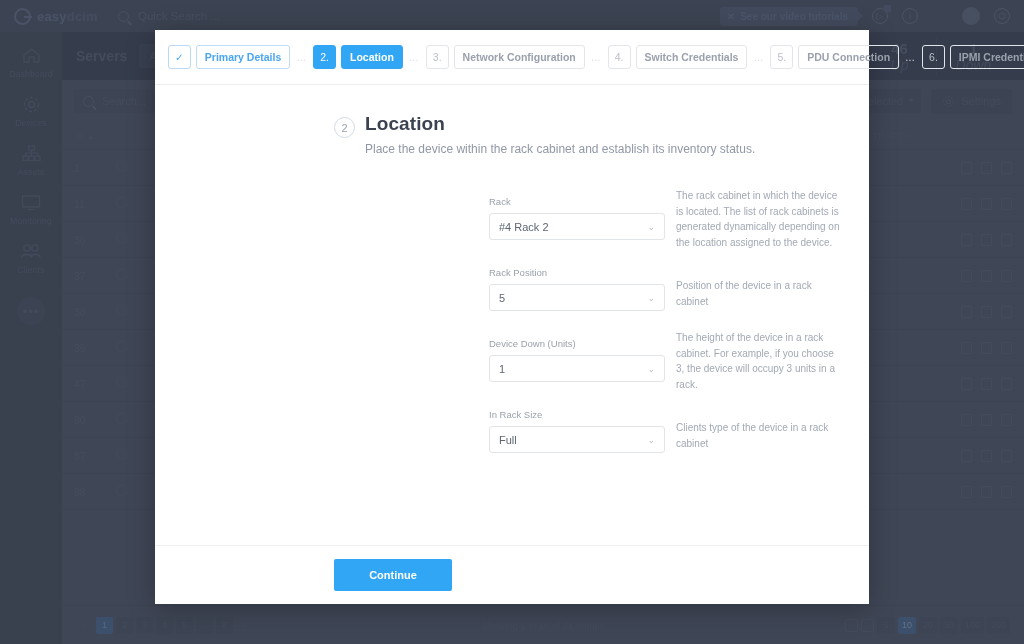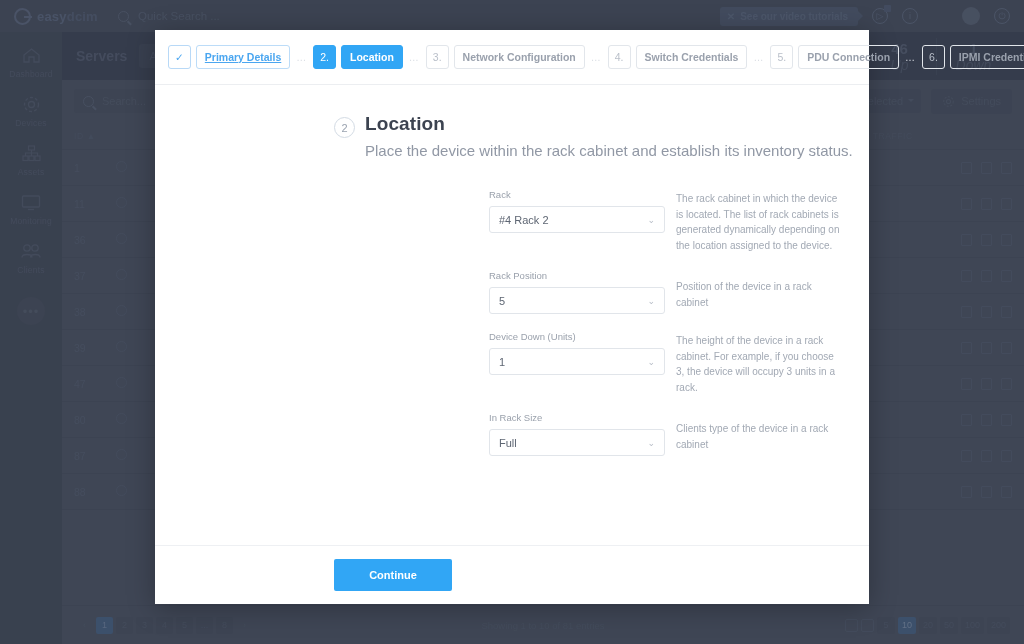--- a/index.html
+++ b/index.html
@@ -189,36 +189,36 @@
     border:1px solid #e2e6eb; border-radius:3px; color:#b9bfc9;
     font-size:10.5px; padding:5px 6px; min-width:22px; text-align:center;
     margin-right:5px;
   }
   .step-num.done { border-color:#b8d9f7; color:#4aa6f0; }
   .step-num.active { background:#31a6f5; border-color:#31a6f5; color:#fff; }
   .step-lbl {
     border:1px solid #e2e6eb; border-radius:3px; color:#9aa1ad;
     font-size:10.5px; font-weight:bold; padding:5px 8px; white-space:nowrap;
   }
-  .step-lbl.done { border-color:#bcdcf8; color:#4aa6f0;text-decoration:underline; }
+  .step-lbl.done { border-color:#bcdcf8; color:#4aa6f0; }
   .step-lbl.active { background:#31a6f5; border-color:#31a6f5; color:#fff; }
   .step-sep { color:#d9dde3; font-size:10px; letter-spacing:1px; padding: 0 6px; }
 
   .modal-body { flex:1; padding: 28px 0 0 0; overflow:hidden; }
   .sect-head { display:flex; align-items:flex-start; gap:10px; padding-left:179px; }
   .sect-num {
     width:21px;height:21px;border-radius:50%;border:1px solid #d3dbe4;
     color:#9aa3b0; font-size:11px; display:flex;align-items:center;justify-content:center;
     margin-top:4px; flex:none;
   }
   .sect-title { font-size:19px; color:#3c4350; font-weight:bold; letter-spacing:.1px;}
-  .sect-sub { font-size:15px; color:#9198a5; margin-top:7px; }
+  .sect-sub { font-size:12px; color:#9198a5; margin-top:7px; }
 
   .form { margin-top: 30px; padding-left: 334px; }
-  .frow { margin-bottom: 17px; display:flex; align-items:flex-start; }
+  .frow { margin-bottom: 17px; display:flex; align-items:center; }
   .fleft { width:176px; flex:none; }
   .flabel { font-size:9.5px; color:#9aa1ac; margin-bottom:6px; }
   .fselect {
     height:27px; border:1px solid #e1e5ea; border-radius:3px;
     display:flex; align-items:center; padding:0 9px; font-size:11px; color:#5e6673;
     background:#fff;
   }
   .fselect .chev { margin-left:auto; color:#b6bcc6; font-size:9px; }
   .fhelp { font-size:10px; color:#a2a9b4; line-height:1.55; padding-left:11px; padding-top:2px; max-width:178px;}
   .fhelp.mid { padding-top:9px; }

